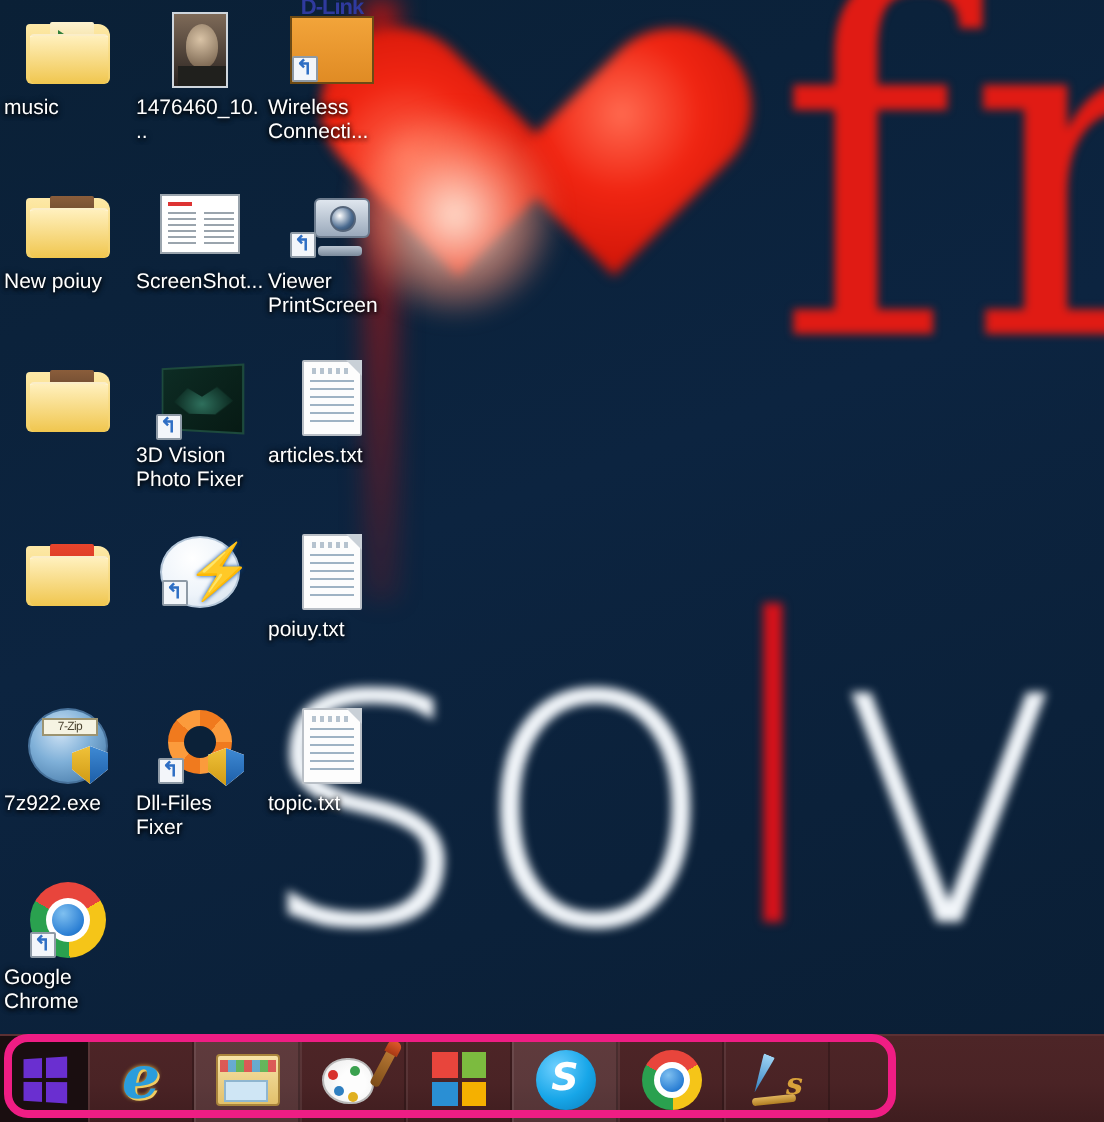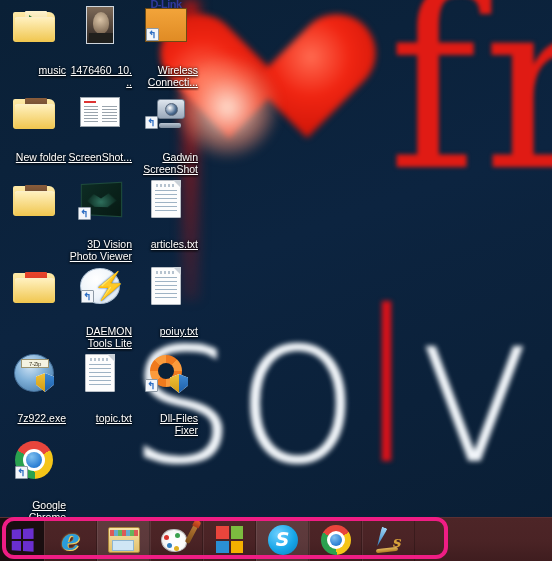--- a/index.html
+++ b/index.html
@@ -81,29 +81,28 @@
     display: flex; flex-direction: column; align-items: center;
     cursor: default;
   }
   .desk-icon .glyph {
     width: 44px; height: 42px;
     position: relative;
     margin-top: 2px;
     display: flex; align-items: center; justify-content: center;
   }
   .desk-icon .lbl {
-    margin-top: 18px;
+    margin-top: 2px;
     font-size: 10.5px;
     color: #ffffff;
-    text-align: right;
+    text-align: left;
     line-height: 12px;
     text-shadow: 0 0 3px rgba(0,0,0,.95), 0 1px 2px rgba(0,0,0,.9);
     width: 64px;
     word-wrap: break-word;
-    text-decoration: underline;
   }
 
   
   .folder { position: relative; width: 42px; height: 34px; }
   .folder .back {
     position: absolute; left: 0; bottom: 0; width: 42px; height: 30px;
     background: linear-gradient(#fde9a8,#f3cf62);
     border-radius: 2px 6px 3px 3px;
   }
   .folder .front {
@@ -429,21 +428,21 @@
     </div>
 
     <div class="desk-icon">
       <div class="glyph">
         <div class="folder">
           <div class="back"></div>
           <div class="inner photo"></div>
           <div class="front"></div>
         </div>
       </div>
-      <div class="lbl">New folder</div>
+      <div class="lbl">New poiuy</div>
     </div>
 
     <div class="desk-icon">
       <div class="glyph">
         <div class="screenshotdoc">
           <div class="bar"></div>
           <div class="col1"></div>
           <div class="col2"></div>
         </div>
       </div>
@@ -452,41 +451,41 @@
 
     <div class="desk-icon">
       <div class="glyph">
         <div class="camera">
           <div class="body"></div>
           <div class="lens"></div>
           <div class="stand"></div>
           <div class="shortcut-arrow"></div>
         </div>
       </div>
-      <div class="lbl">Gadwin ScreenShot</div>
+      <div class="lbl">Viewer PrintScreen</div>
     </div>
 
     <div class="desk-icon">
       <div class="glyph">
         <div class="folder">
           <div class="back"></div>
           <div class="inner photo"></div>
           <div class="front"></div>
         </div>
       </div>
     </div>
 
     <div class="desk-icon">
       <div class="glyph">
         <div class="vision3d">
           <div class="eagle"></div>
         </div>
         <div class="shortcut-arrow"></div>
       </div>
-      <div class="lbl">3D Vision Photo Viewer</div>
+      <div class="lbl">3D Vision Photo Fixer</div>
     </div>
 
     <div class="desk-icon">
       <div class="glyph">
         <div class="doc">
             <div class="dots"></div>
             <div class="lines"></div>
           </div>
       </div>
       <div class="lbl">articles.txt</div>
@@ -506,63 +505,62 @@
       </div>
     </div>
 
     <div class="desk-icon">
       <div class="glyph">
         <div class="daemon">
           <div class="bolt">⚡</div>
           <div class="shortcut-arrow"></div>
         </div>
       </div>
-      <div class="lbl">DAEMON Tools Lite</div>
     </div>
 
     <div class="desk-icon">
       <div class="glyph">
         <div class="doc">
             <div class="dots"></div>
             <div class="lines"></div>
           </div>
       </div>
       <div class="lbl">poiuy.txt</div>
     </div>
 
     <div class="desk-icon">
       <div class="glyph">
         <div class="shield7z">
           <div class="tag">7-Zip</div>
           <div class="badge-shield"></div>
         </div>
       </div>
       <div class="lbl">7z922.exe</div>
-    </div>
-
-    <div class="desk-icon">
-      <div class="glyph">
-        <div class="doc">
-            <div class="dots"></div>
-            <div class="lines"></div>
-          </div>
-      </div>
-      <div class="lbl">topic.txt</div>
     </div>
 
     <div class="desk-icon">
       <div class="glyph">
         <div class="dllfix">
           <div class="gear"></div>
           <div class="hole"></div>
           <div class="badge-shield"></div>
           <div class="shortcut-arrow"></div>
         </div>
       </div>
       <div class="lbl">Dll-Files Fixer</div>
+    </div>
+
+    <div class="desk-icon">
+      <div class="glyph">
+        <div class="doc">
+            <div class="dots"></div>
+            <div class="lines"></div>
+          </div>
+      </div>
+      <div class="lbl">topic.txt</div>
     </div>
 
 
     <div class="desk-icon">
       <div class="glyph">
         <div class="chrome">
           <div class="cw"></div>
           <div class="cb"></div>
           <div class="shortcut-arrow"></div>
         </div>

